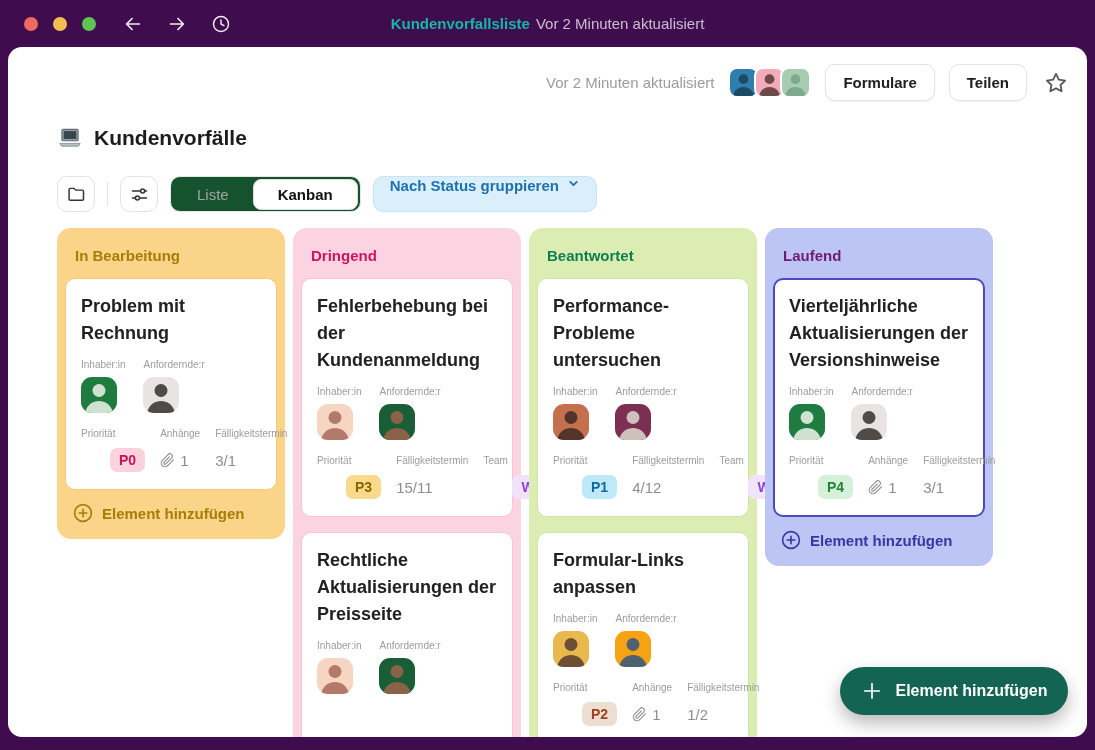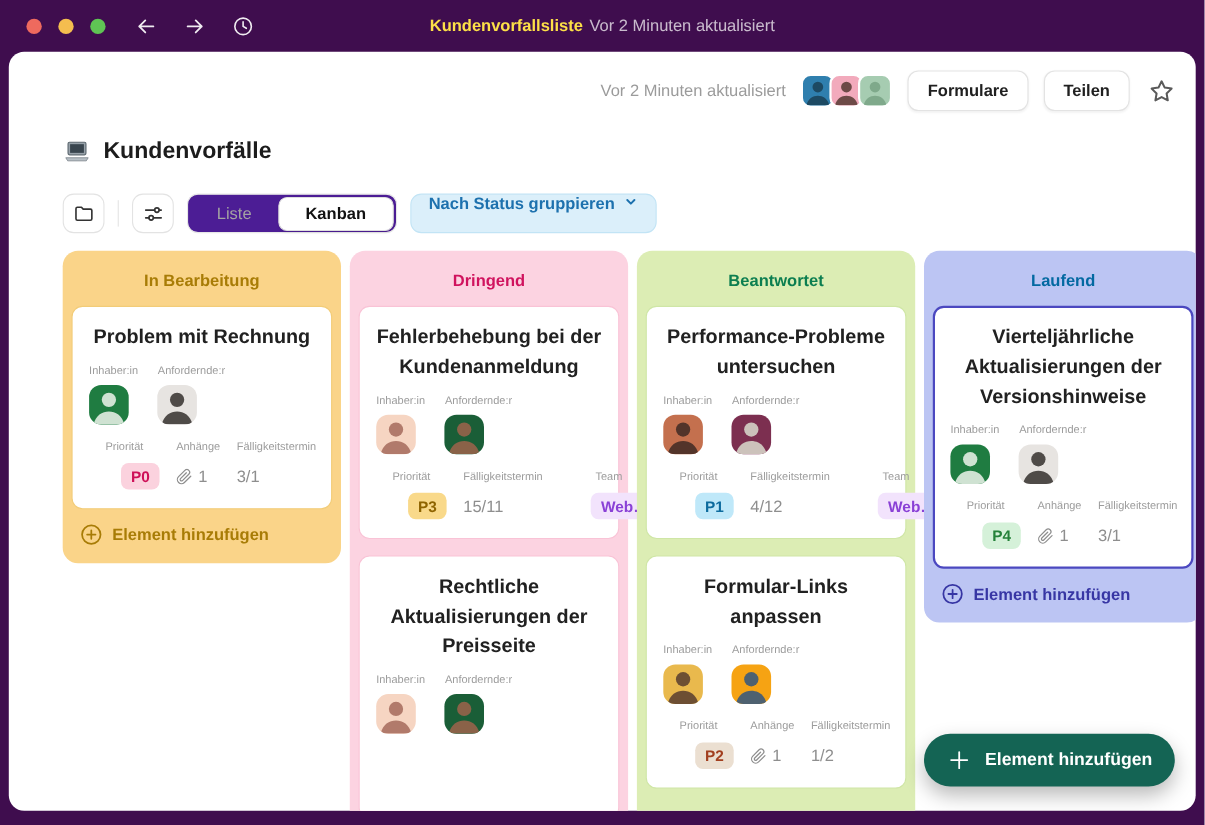--- a/index.html
+++ b/index.html
@@ -11,45 +11,45 @@
     -webkit-font-smoothing:antialiased;
   }
   
   .titlebar { position:absolute; top:0; left:0; width:1095px; height:47px; display:flex; align-items:center; padding:0 24px; }
   .lights { display:flex; gap:15px; align-items:center; }
   .light { width:14px; height:14px; border-radius:50%; }
   .light.red{ background:#ee6a5e; } .light.yellow{ background:#f4bd4f; } .light.green{ background:#5fc454; }
   .navbtn { background:none; border:none; margin-left:22px; display:flex; align-items:center; cursor:pointer; }
   .navbtn:first-of-type{ margin-left:26px; }
   .tb-title { position:absolute; left:50%; transform:translateX(-50%); white-space:nowrap; font-size:15px; color:rgba(255,255,255,.72); }
-  .tb-title b { color:#fde047; font-weight:700; margin-right:6px; }
+  .tb-title b { color:#14b8a6; font-weight:700; margin-right:6px; }
   
   .window { position:absolute; left:8px; top:47px; width:1079px; height:690px; background:#fff; border-radius:14px; overflow:hidden; }
   
   .toolbar { position:absolute; top:17px; right:18px; display:flex; align-items:center; gap:14px; }
   .updated { font-size:15px; color:#9b9b9b; }
   .avatar-group { display:flex; align-items:center; }
   .tb-avatar { width:31px; height:31px; border-radius:9px; border:2px solid #fff; position:relative; overflow:hidden; }
   .tb-avatar + .tb-avatar { margin-left:-5px; }
   .btn { background:#fff; border:1px solid #e3e3e3; border-radius:10px; padding:9px 17px; font-size:15px; font-weight:700; color:#202020; font-family:inherit; cursor:pointer; box-shadow:0 1px 2px rgba(0,0,0,.05); }
   .star-btn { background:none; border:none; cursor:pointer; display:flex; margin-left:2px; }
   
   .page-head { position:absolute; left:49px; top:78px; display:flex; align-items:center; gap:11px; }
   .page-title { font-size:21px; font-weight:700; color:#1c1c1c; }
   
   .controls { position:absolute; left:49px; top:129px; display:flex; align-items:center; gap:12px; height:36px; }
   .icon-btn { width:38px; height:36px; background:#fff; border:1px solid #e3e3e3; border-radius:10px; display:flex; align-items:center; justify-content:center; cursor:pointer; }
   .vdivider { width:1px; height:24px; background:#e4e4e4; }
-  .seg-wrap { display:flex; align-items:center; background:#4c1d95; border:1px solid #e7e7e7; border-radius:10px; height:36px; padding:2px; }
+  .seg-wrap { display:flex; align-items:center; background:#14532d; border:1px solid #e7e7e7; border-radius:10px; height:36px; padding:2px; }
   .seg { font-size:15px; color:#a3a3a3; padding:6px 24px; border-radius:8px; cursor:pointer; font-family:inherit; background:none; border:none; }
   .seg.active { background:#fff; border:1px solid #dedede; font-weight:700; color:#111; box-shadow:0 1px 2px rgba(0,0,0,.05); }
   .pill { display:flex; gap:8px; height:36px; padding:0 16px; background:#dbeffa; border:1px solid #c2e4f5; border-radius:10px; font-size:15px; font-weight:700; color:#1d71ae; cursor:pointer; font-family:inherit; }
   
   .board { position:absolute; left:49px; top:181px; display:flex; gap:8px; align-items:flex-start; }
-  .col { width:253px; flex-shrink:0; border-radius:14px; padding:8px;text-align:center; }
+  .col { width:228px; flex-shrink:0; border-radius:14px; padding:8px; }
   .col.tall { height:600px; }
   .col-header { font-size:15px; font-weight:700; padding:11px 10px 14px; }
   .card { background:#fff; border:1px solid; border-radius:10px; padding:14px 15px 16px; cursor:pointer; }
   .card + .card { margin-top:10px; }
   .card.highlight { border-width:2px; padding:13px 14px 15px; }
   .card-title { font-size:18px; font-weight:700; color:#212121; line-height:1.5; }
   .people { display:flex; gap:18px; margin-top:12px; }
   .plabel, .flabel { font-size:10px; color:#9c9c9c; white-space:nowrap; }
   .avatar { width:36px; height:36px; border-radius:11px; margin-top:7px; position:relative; overflow:hidden; }
   .avatar svg, .tb-avatar svg { position:absolute; inset:0; width:100%; height:100%; }
@@ -372,21 +372,21 @@
           </div>
           <div class="field">
             <div class="flabel">Fälligkeitstermin</div>
             <div class="fvalue">1/2</div>
           </div>
         </div>
       </div>
     </div>
 
     <div class="col" style="background: rgb(188, 197, 243);">
-      <div class="col-header" style="color: #0369a1;">Laufend</div>
+      <div class="col-header" style="color: #701a75;">Laufend</div>
       <div class="card highlight" style="border-color: rgb(75, 72, 192);">
         <div class="card-title">Vierteljährliche Aktualisierungen der Versionshinweise</div>
         <div class="people">
           <div class="person">
             <div class="plabel">Inhaber:in</div>
             <div class="avatar" style="background: rgb(31, 124, 65); color: rgb(207, 226, 210);">
               <svg viewBox="0 0 36 36">
                   <circle cx="18" cy="13.5" r="6.5" fill="currentColor"></circle>
                   <path d="M4 36c1.8-8.5 8-12 14-12s12.2 3.5 14 12z" fill="currentColor"></path>
                 </svg>

